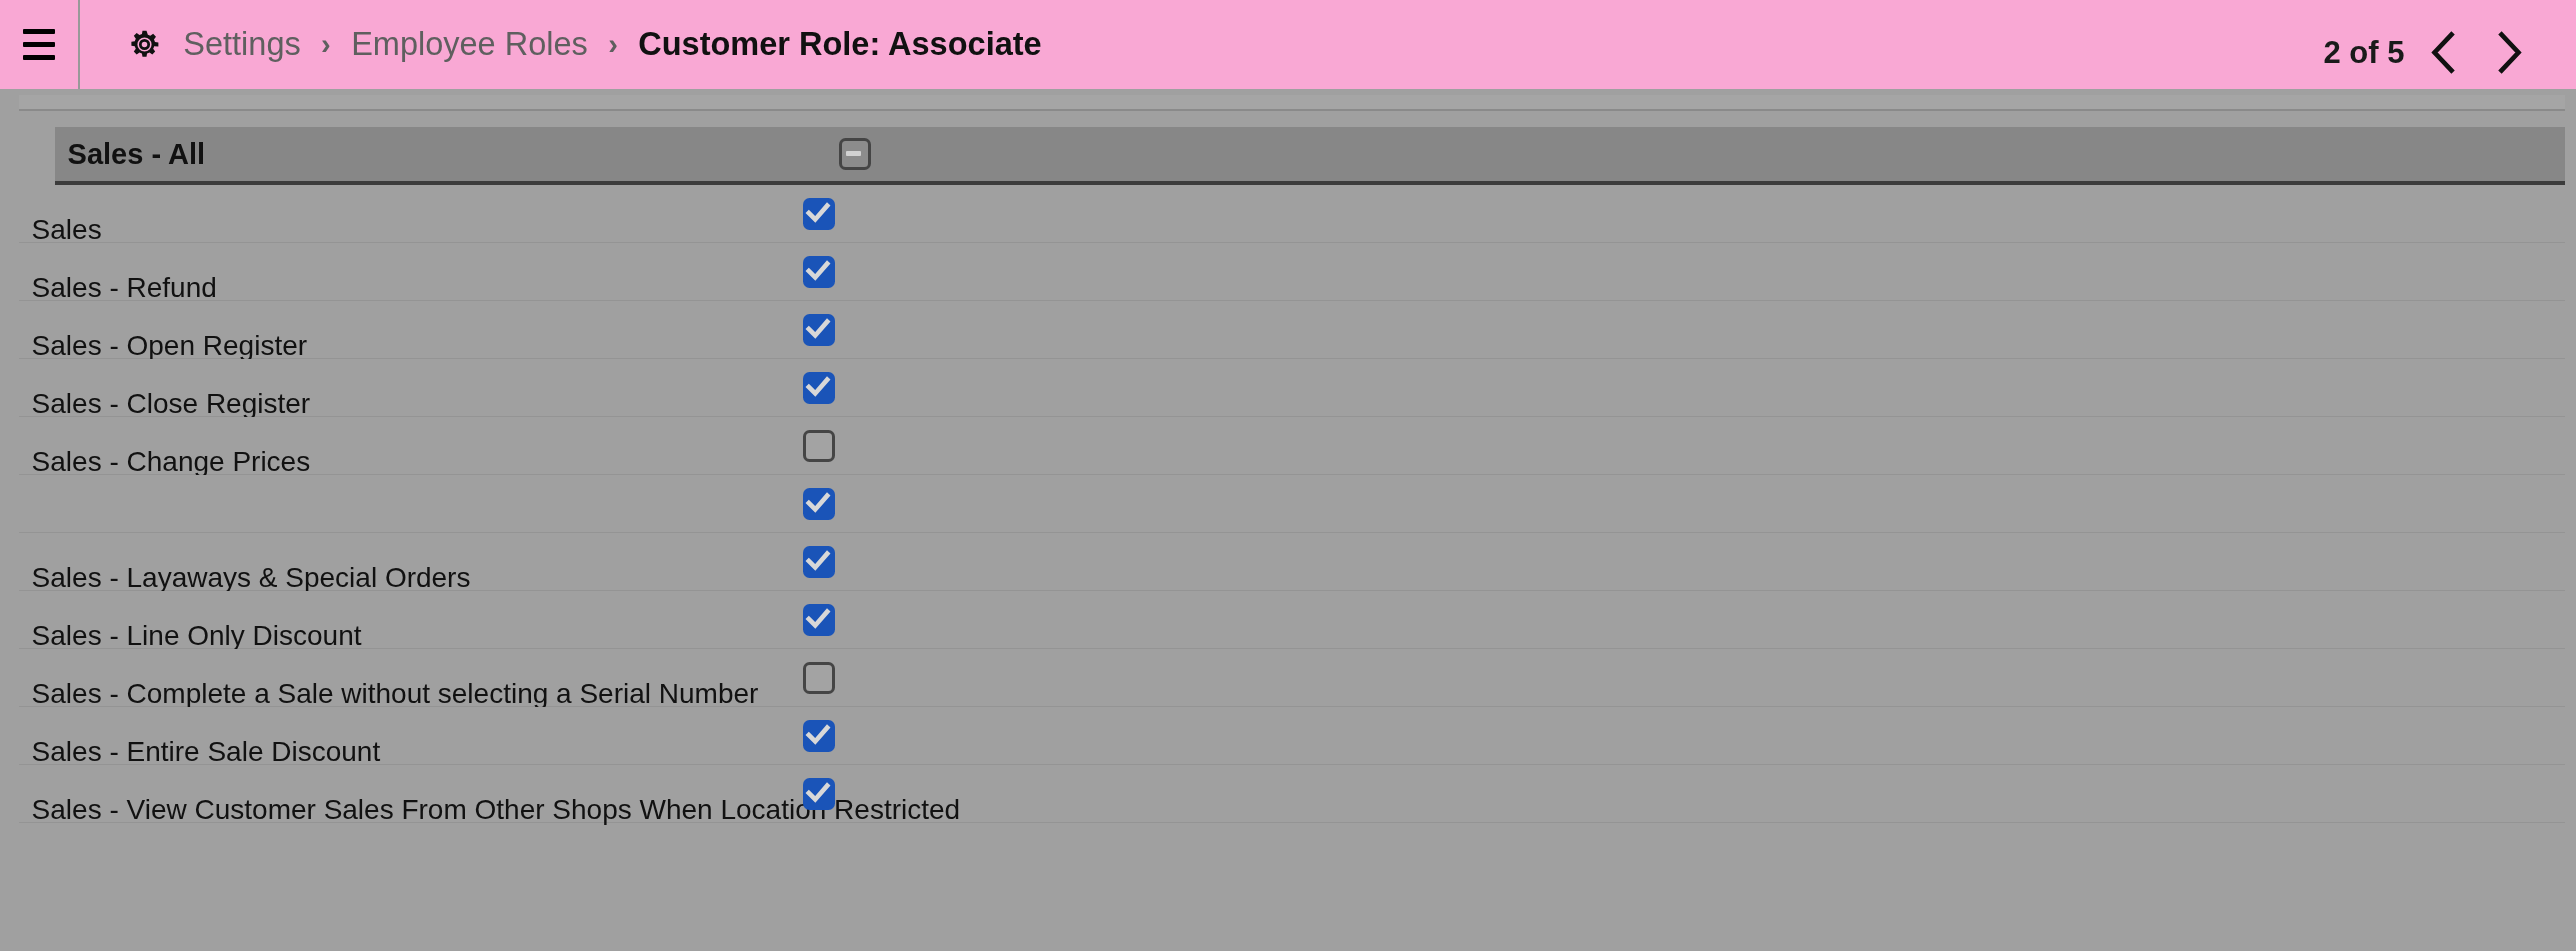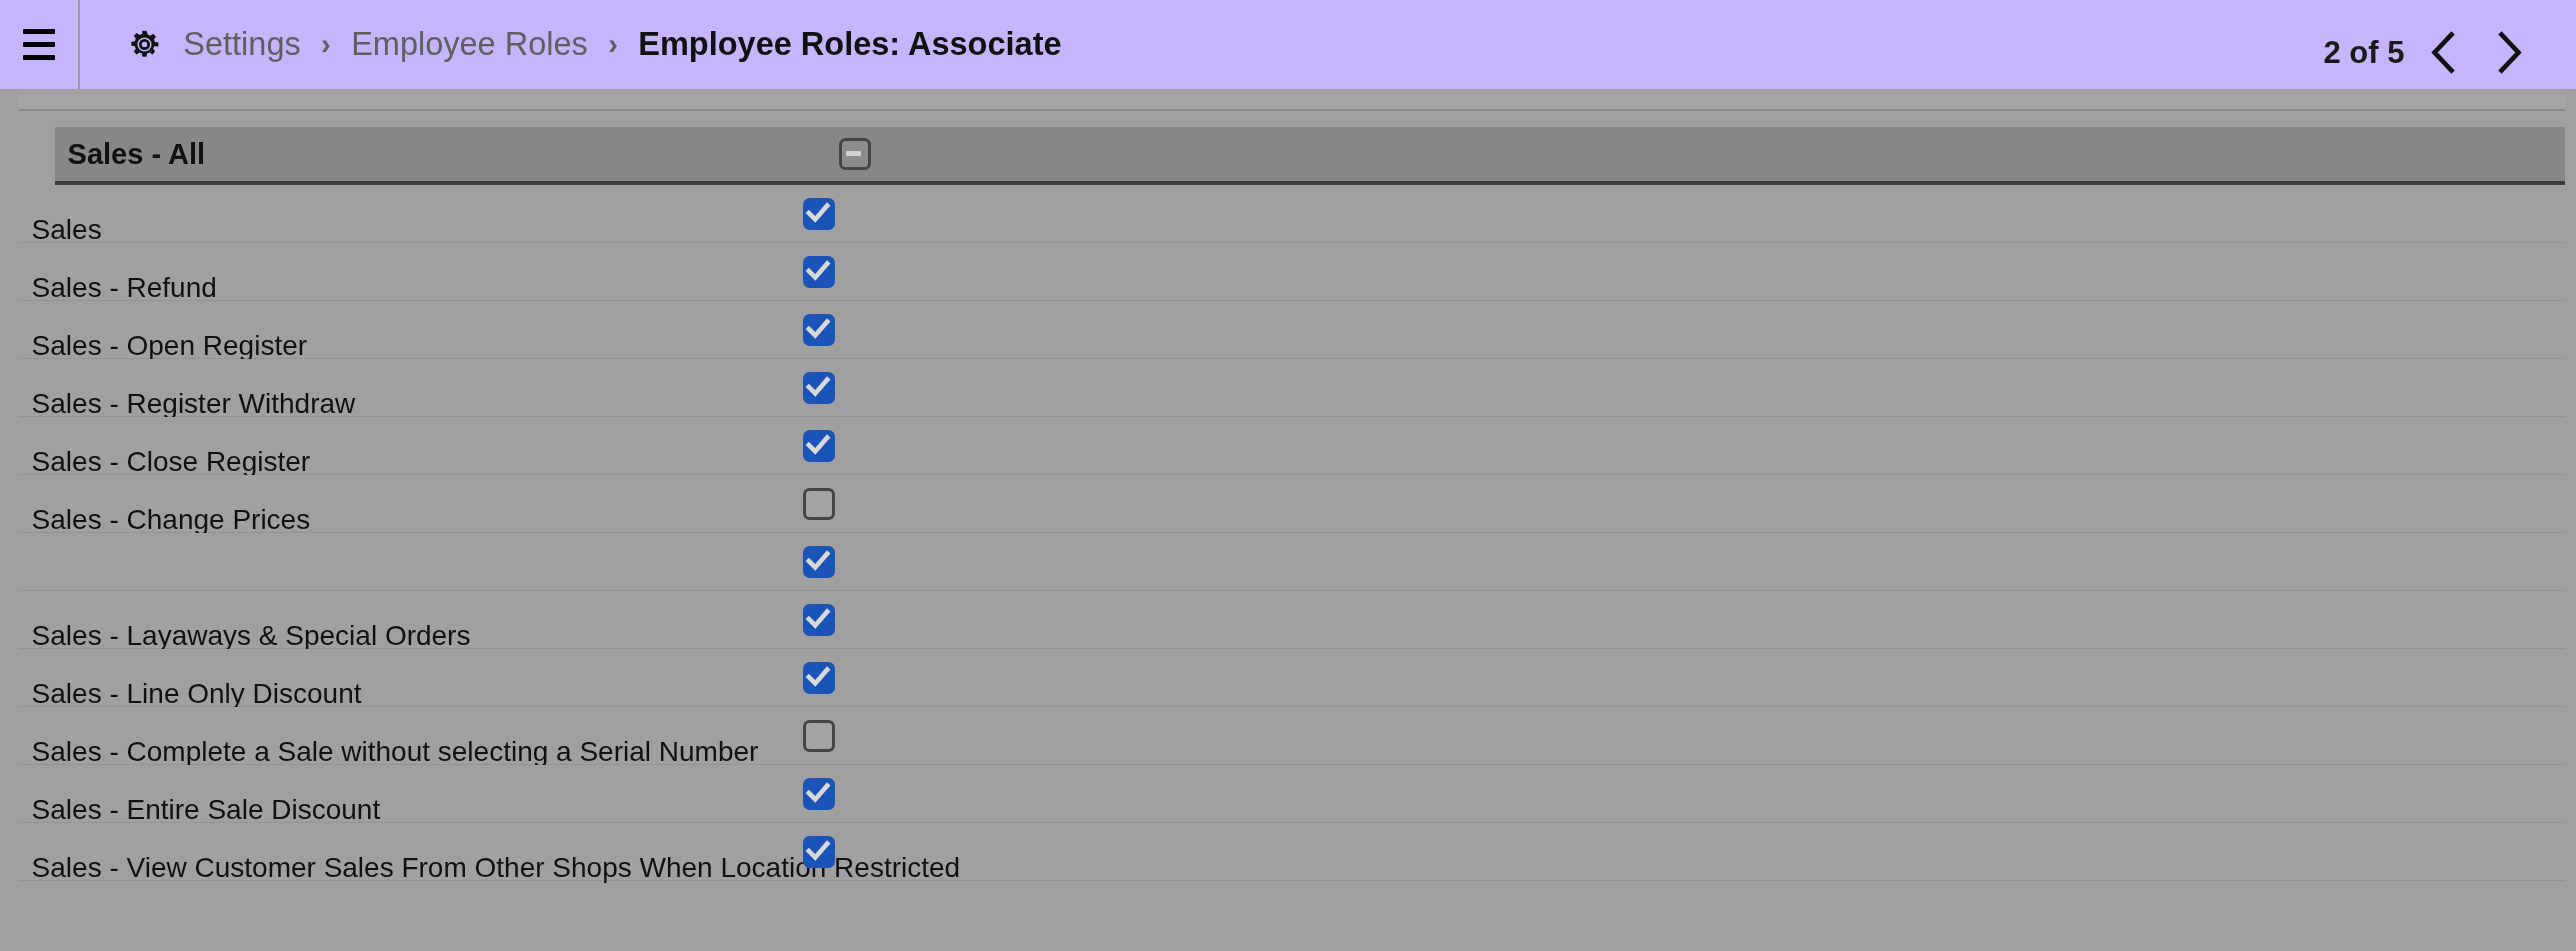--- a/index.html
+++ b/index.html
@@ -7,21 +7,21 @@
     width: 2576px; height: 951px;
     background: #a0a0a0;
     font-family: "Liberation Sans", sans-serif;
     overflow: hidden;
   }
 
   
   .header {
     position: absolute; top: 0; left: 0;
     width: 2576px; height: 89px;
-    background: #c4b5fd;
+    background: #f9a8d4;
     display: flex; align-items: center;
   }
   .hamburger-btn {
     width: 78px; height: 89px;
     display: flex; flex-direction: column;
     align-items: center; justify-content: center;
     gap: 8.4px;
     cursor: pointer;
   }
   .hamburger-btn .bar {
@@ -173,21 +173,21 @@
         <path fill="#111111" d="M12 8.4a3.6 3.6 0 1 0 0 7.2 3.6 3.6 0 0 0 0-7.2zm0 5.4a1.8 1.8 0 1 1 0-3.6 1.8 1.8 0 0 1 0 3.6z"></path>
         <path fill="#111111" d="M21 13.3v-2.6l-2.2-.36a7 7 0 0 0-.66-1.6l1.3-1.82-1.84-1.84-1.82 1.3a7 7 0 0 0-1.6-.66L13.3 3h-2.6l-.36 2.2a7 7 0 0 0-1.6.66L6.92 4.56 5.08 6.4l1.3 1.82a7 7 0 0 0-.66 1.6L3.5 10.2v2.6l2.2.36a7 7 0 0 0 .66 1.6l-1.3 1.82 1.84 1.84 1.82-1.3a7 7 0 0 0 1.6.66l.38 2.22h2.6l.36-2.2a7 7 0 0 0 1.6-.66l1.82 1.3 1.84-1.84-1.3-1.82a7 7 0 0 0 .66-1.6L21 13.3zM12 16.6a4.6 4.6 0 1 1 0-9.2 4.6 4.6 0 0 1 0 9.2z"></path>
       </svg>
     </span>
 
     <span class="crumb muted">Settings</span>
     <span class="crumb-sep">›</span>
     <span class="crumb muted">Employee Roles</span>
     <span class="crumb-sep">›</span>
     <span class="crumb-current">
-      <span>Employee Roles:</span>
+      <span>Customer Role:</span>
       <span class="cur-value">Associate</span>
     </span>
   </div>
 
   <div class="header-right">
     <span class="pager-count">2 of 5</span>
     <span class="chev-btn">
       <svg width="32" height="45" viewBox="0 0 34 48" aria-hidden="true">
         <polyline points="26,5 8,24 26,43" fill="none" stroke="#111111" stroke-width="5" stroke-linecap="square" stroke-linejoin="miter"></polyline>
       </svg>
@@ -238,30 +238,20 @@
           <span class="r-label">Sales - Open Register</span>
           <span class="cbx-cell">
             <span class="cbx checked">
               <svg width="26" height="24" viewBox="0 0 28 26" aria-hidden="true">
                 <polyline points="4,13 11,20 24,5" fill="none" stroke="#d8d8d8" stroke-width="5" stroke-linecap="square" stroke-linejoin="miter"></polyline>
               </svg>
             </span>
           </span>
         </div>
         <div class="row">
-          <span class="r-label">Sales - Register Withdraw</span>
-          <span class="cbx-cell">
-            <span class="cbx checked">
-              <svg width="26" height="24" viewBox="0 0 28 26" aria-hidden="true">
-                <polyline points="4,13 11,20 24,5" fill="none" stroke="#d8d8d8" stroke-width="5" stroke-linecap="square" stroke-linejoin="miter"></polyline>
-              </svg>
-            </span>
-          </span>
-        </div>
-        <div class="row">
           <span class="r-label">Sales - Close Register</span>
           <span class="cbx-cell">
             <span class="cbx checked">
               <svg width="26" height="24" viewBox="0 0 28 26" aria-hidden="true">
                 <polyline points="4,13 11,20 24,5" fill="none" stroke="#d8d8d8" stroke-width="5" stroke-linecap="square" stroke-linejoin="miter"></polyline>
               </svg>
             </span>
           </span>
         </div>
         <div class="row">

